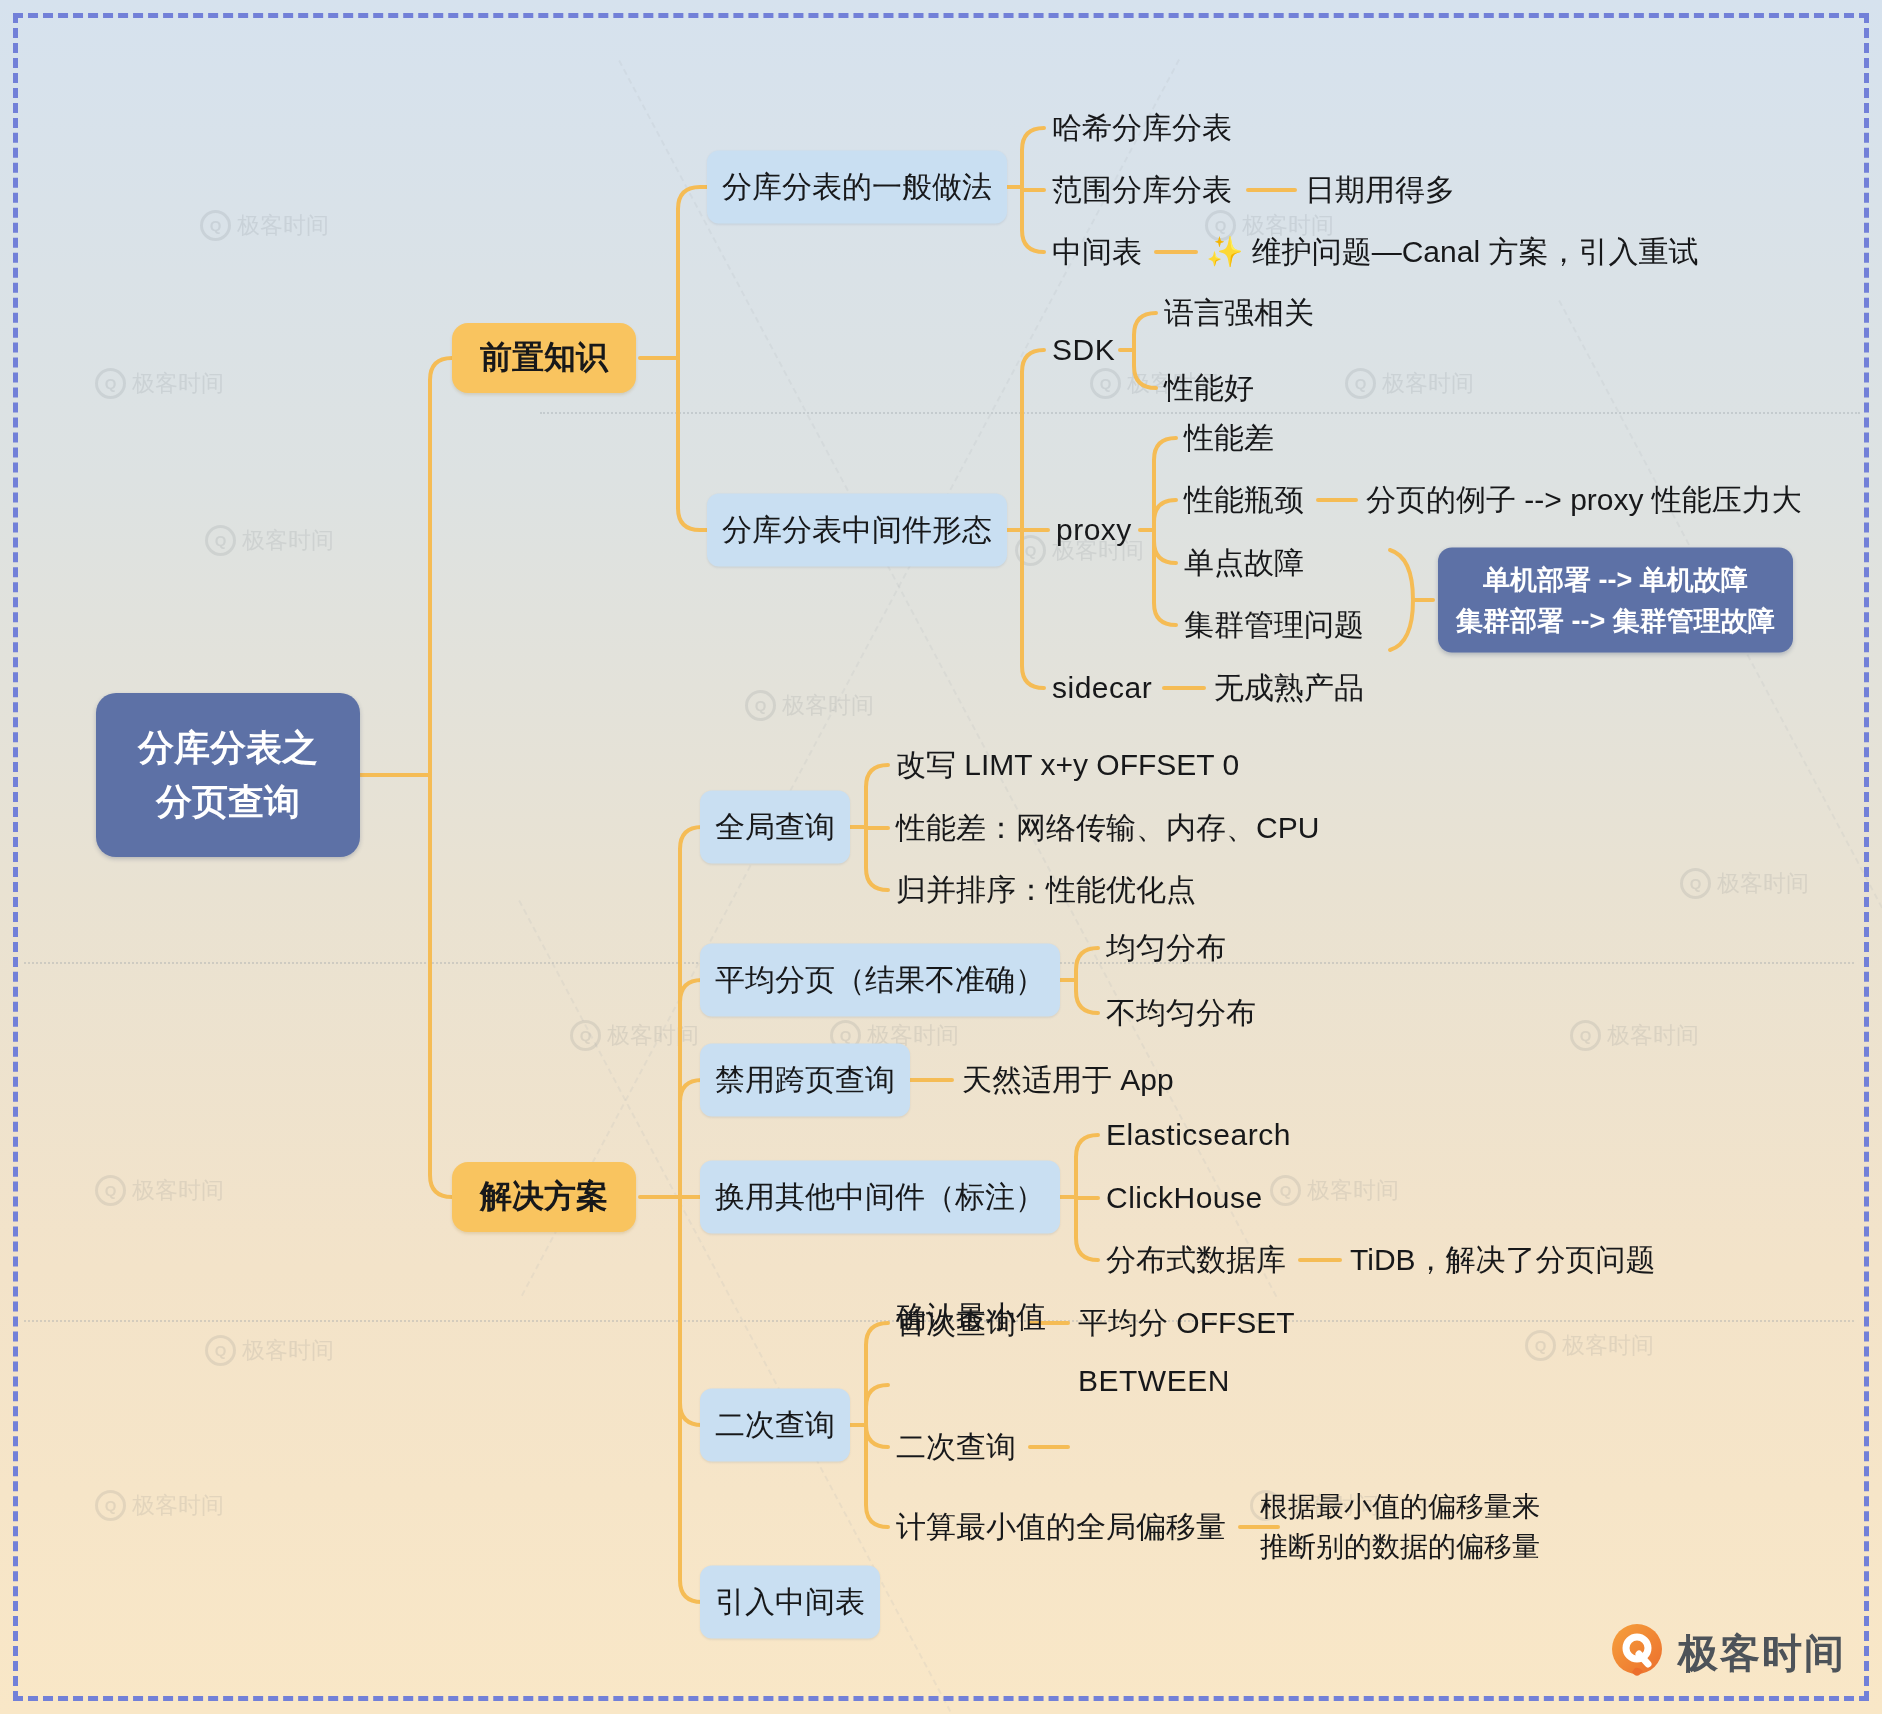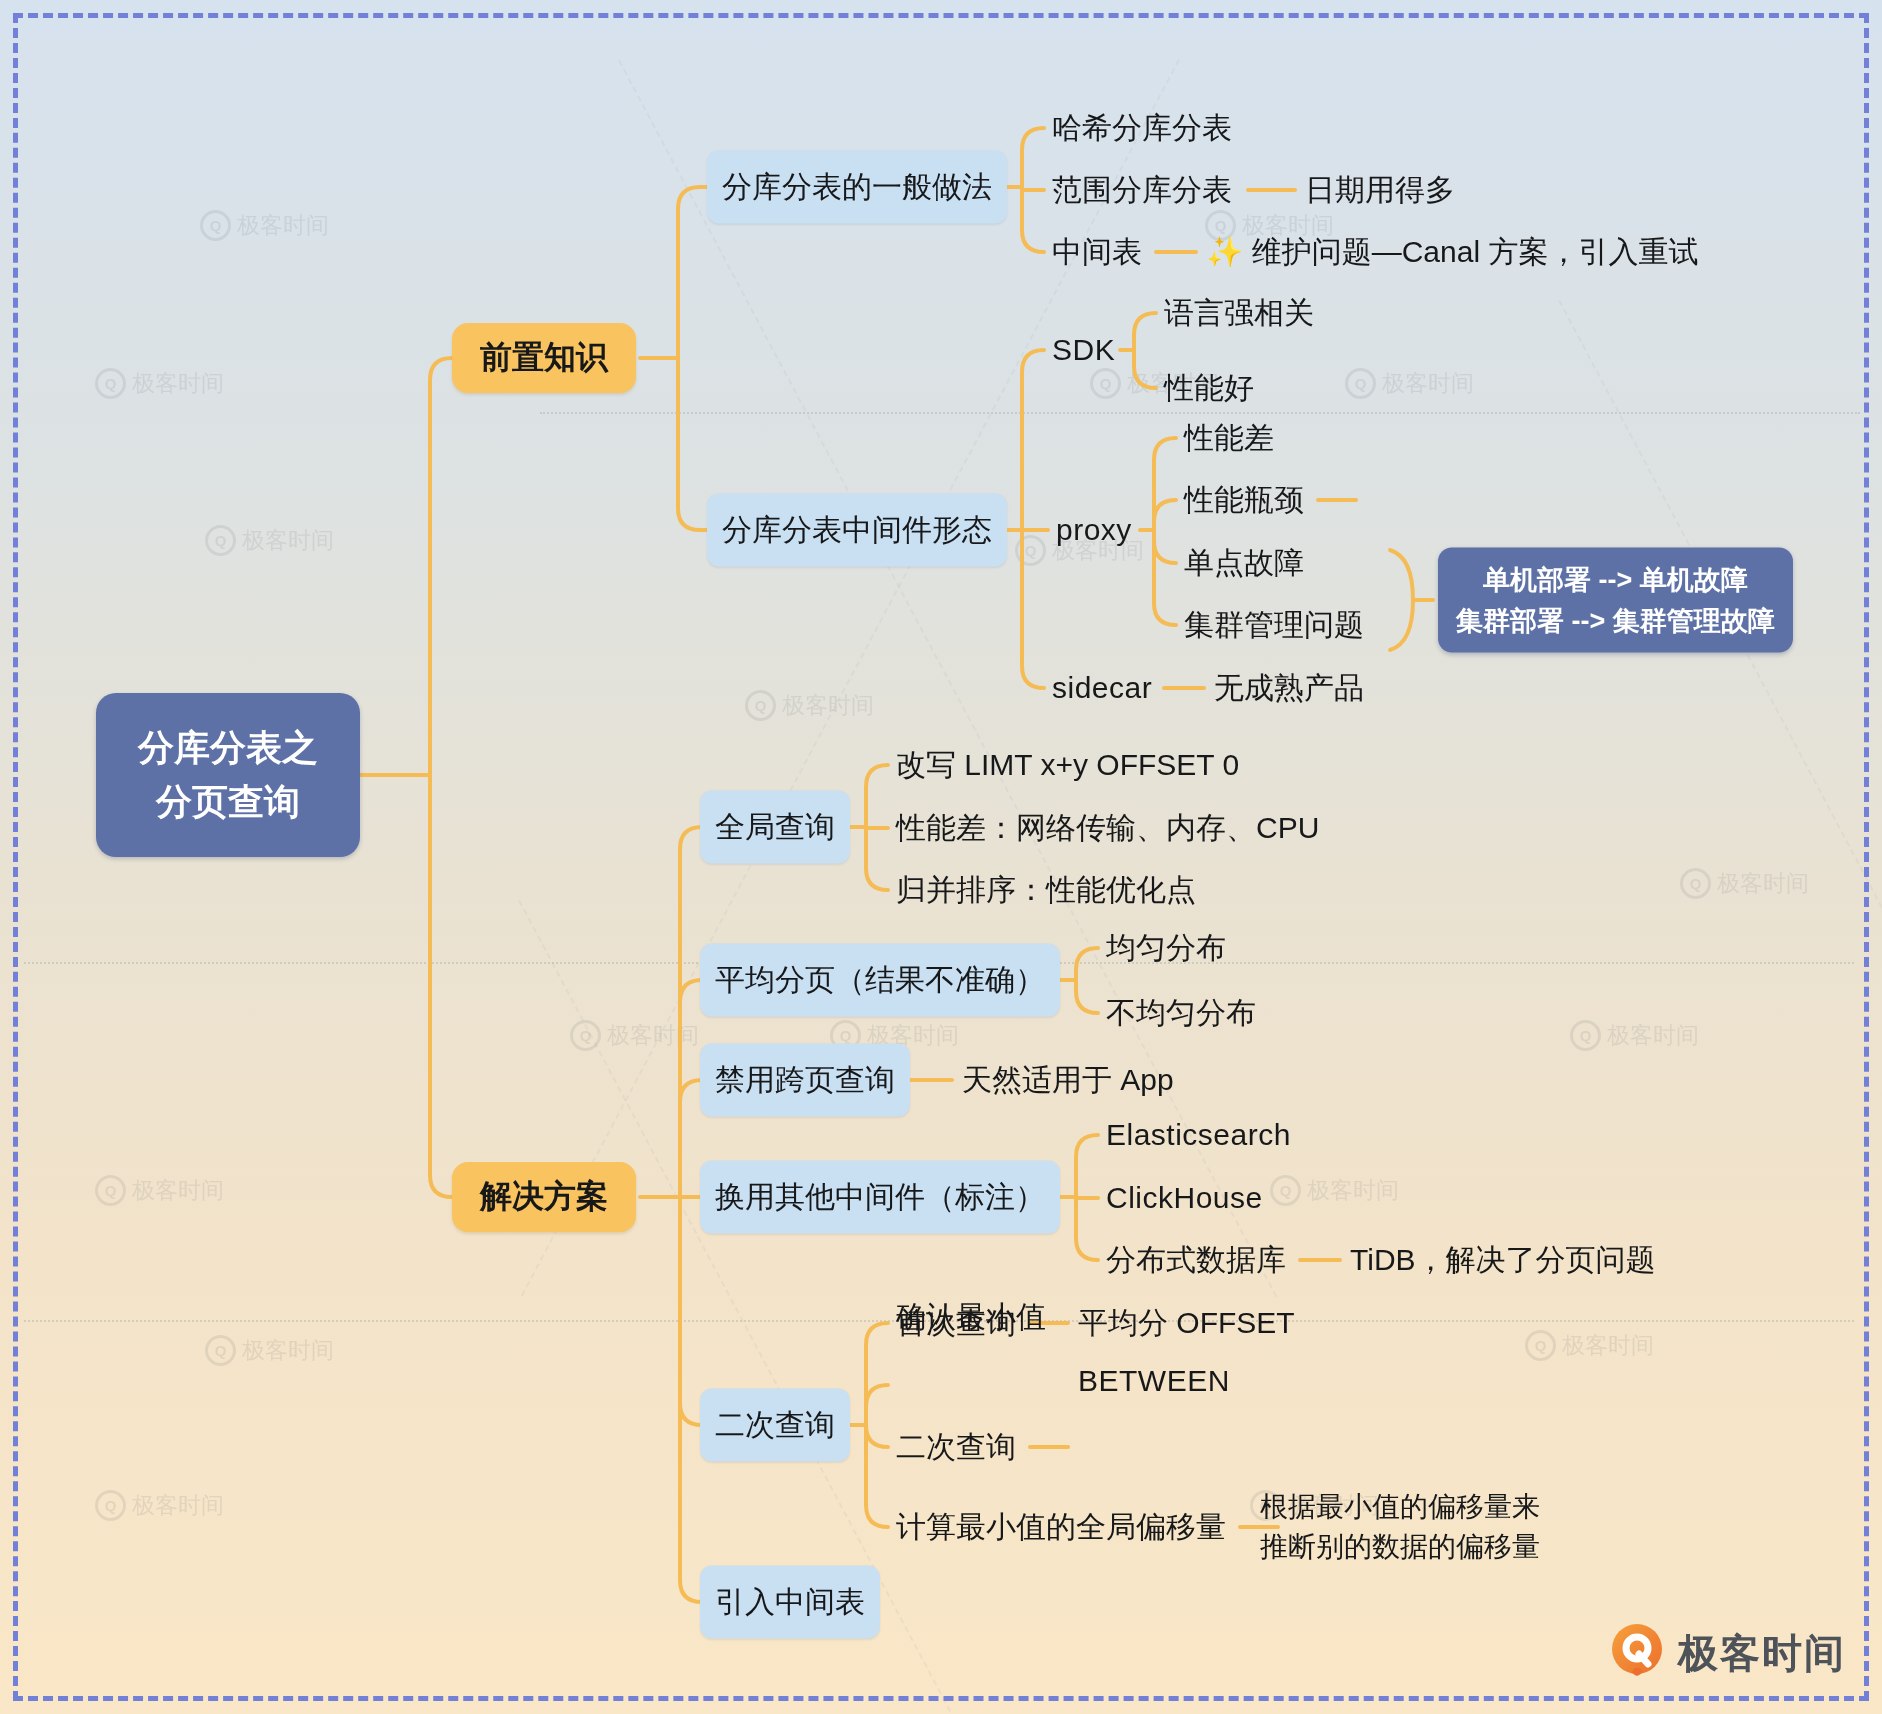--- a/index.html
+++ b/index.html
@@ -214,20 +214,21 @@
     <span>维护问题—Canal 方案，引入重试</span>
   </div>
 
   <div class="node blue-label" style="left:707px;top:530px;"><span>分库分表中间件形态</span></div>
   <div class="node txt latin" style="left:1052px;top:350px;">SDK</div>
   <div class="node txt" style="left:1164px;top:313px;">语言强相关</div>
   <div class="node txt" style="left:1164px;top:388px;">性能好</div>
   <div class="node txt latin" style="left:1056px;top:530px;">proxy</div>
   <div class="node txt" style="left:1184px;top:438px;">性能差</div>
   <div class="node txt" style="left:1184px;top:500px;">性能瓶颈</div>
+  <div class="node txt" style="left:1366px;top:500px;">分页的例子 --&gt; proxy 性能压力大</div>
   <div class="node txt" style="left:1184px;top:563px;">单点故障</div>
   <div class="node txt" style="left:1184px;top:625px;">集群管理问题</div>
   <div class="node callout" style="left:1438px;top:600px;">
     <div>单机部署 --&gt; 单机故障</div>
     <div>集群部署 --&gt; 集群管理故障</div>
   </div>
   <div class="node txt latin" style="left:1052px;top:688px;">sidecar</div>
   <div class="node txt" style="left:1214px;top:688px;">无成熟产品</div>
 
   <div class="node blue-label" style="left:700px;top:827px;"><span>全局查询</span></div>

